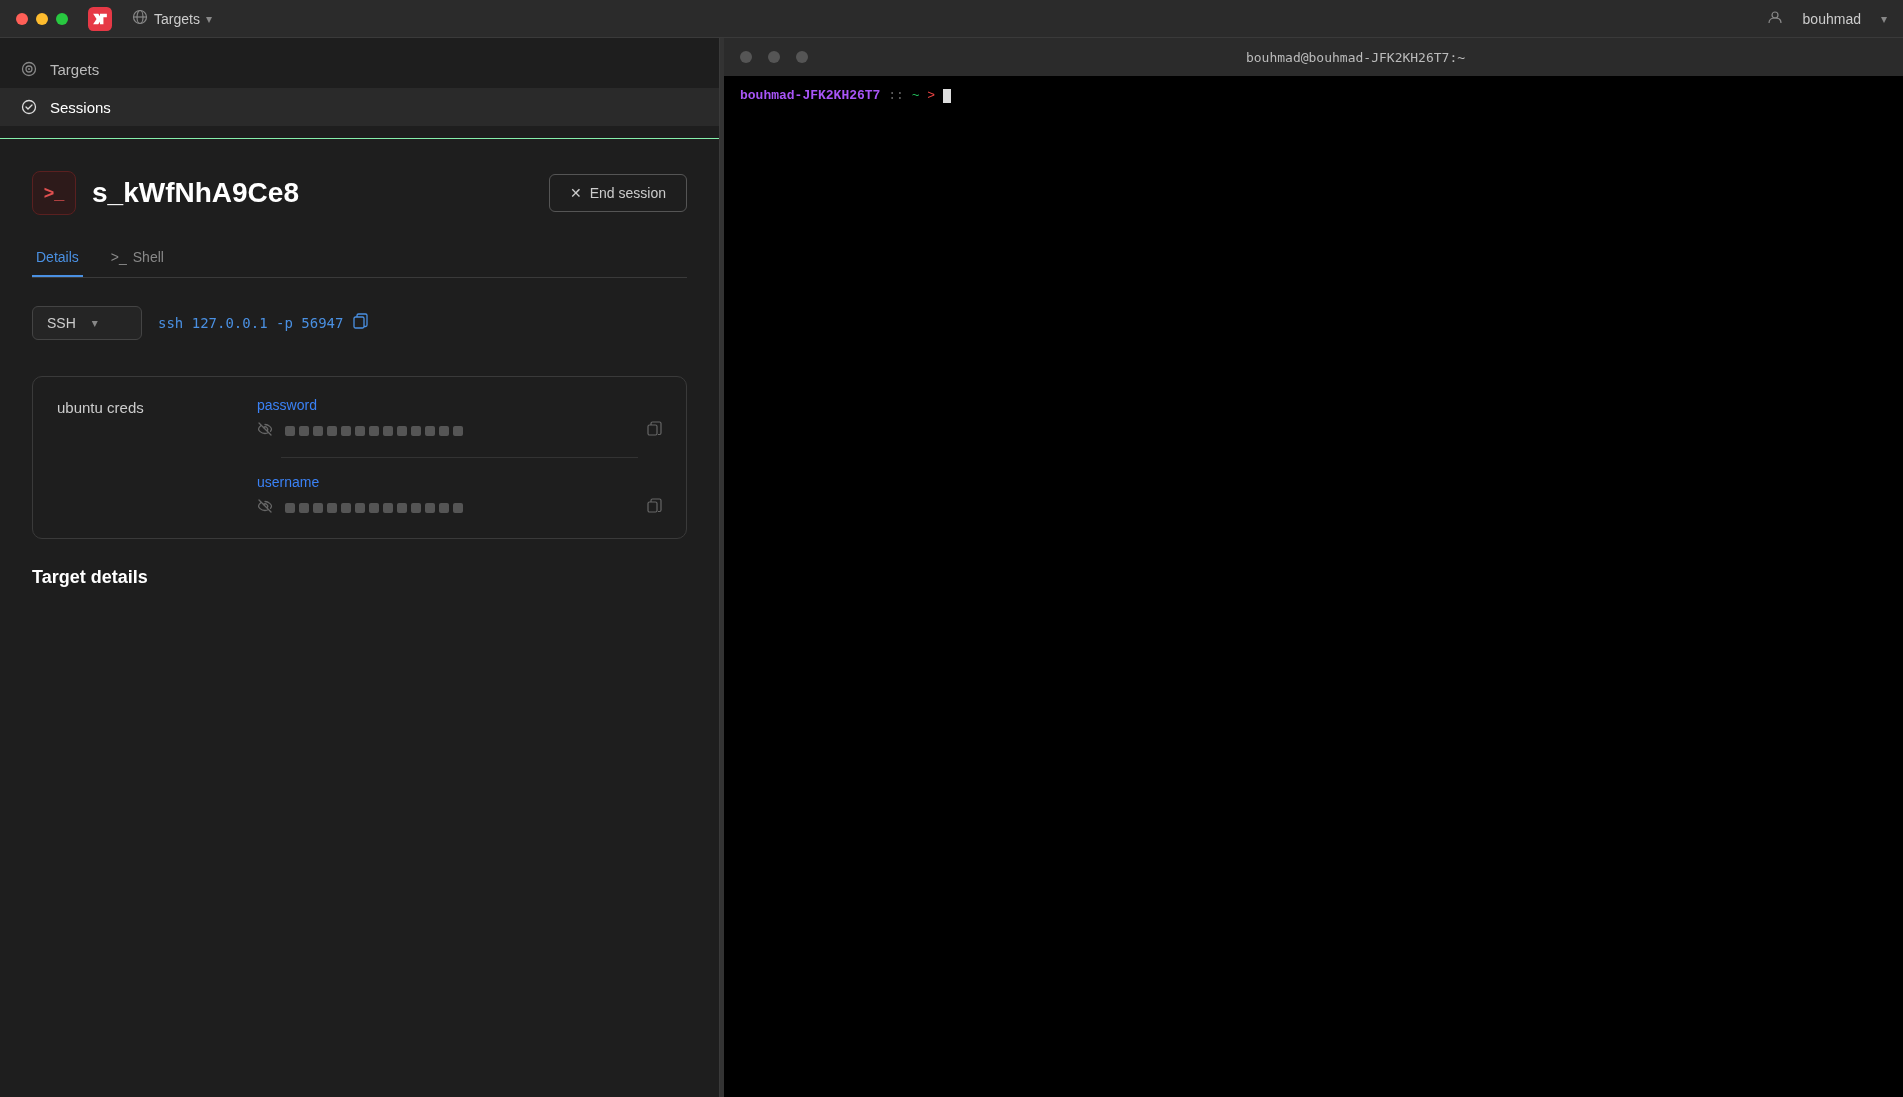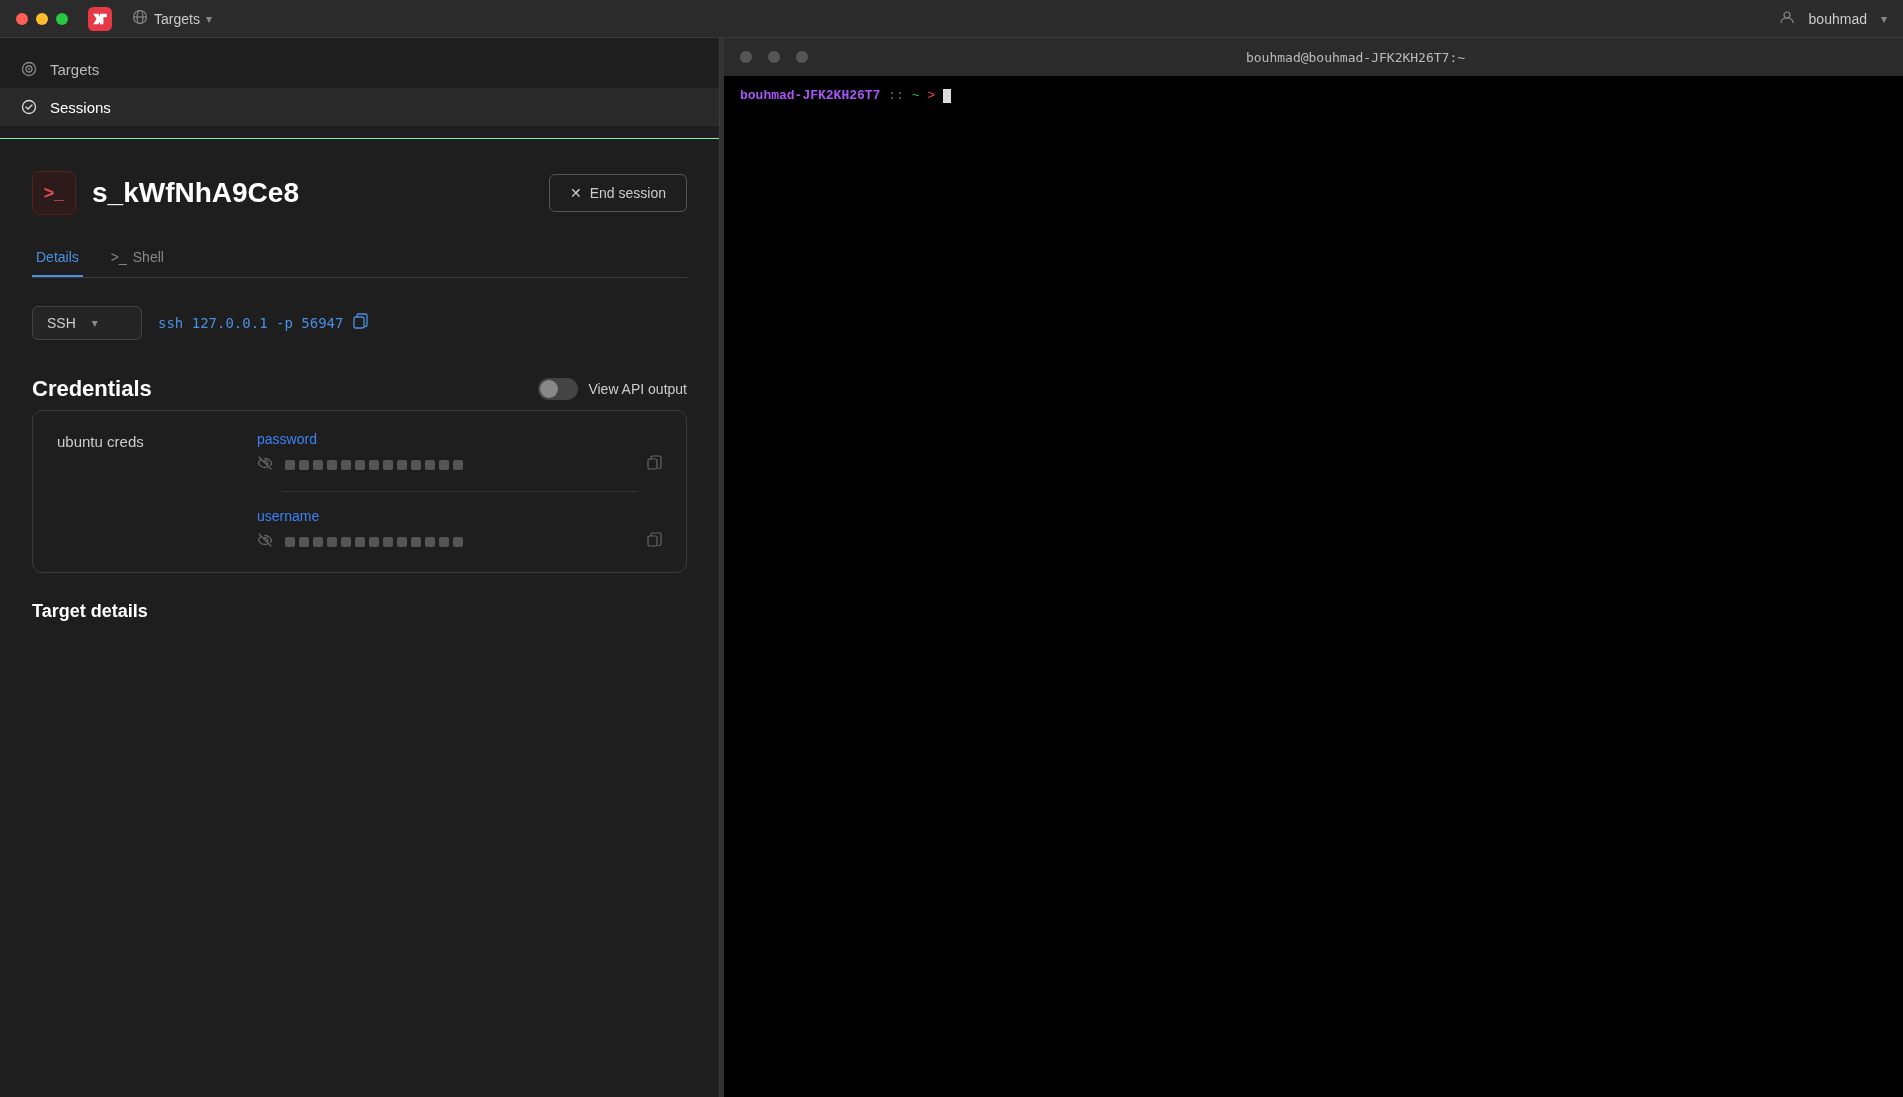--- a/index.html
+++ b/index.html
@@ -57,21 +57,21 @@
     .titlebar-center {
       flex: 1;
       display: flex;
       justify-content: center;
       align-items: center;
     }
 
     .user-section {
       display: flex;
       align-items: center;
-      gap: 14px;
+      gap: 20px;
       color: #ccc;
       font-size: 14px;
       cursor: pointer;
     }
 
     
     .main-layout {
       display: flex;
       flex: 1;
       overflow: hidden;
@@ -526,27 +526,20 @@
           <span class="copy-icon">
             <svg width="18" height="18" viewBox="0 0 18 18" fill="none">
               <rect x="3" y="5" width="10" height="11" rx="1.5" stroke="#4a90e2" stroke-width="1.3"></rect>
               <path d="M6 5V3.5A1.5 1.5 0 017.5 2h7A1.5 1.5 0 0116 3.5V13a1.5 1.5 0 01-1.5 1.5H13" stroke="#4a90e2" stroke-width="1.3"></path>
             </svg>
           </span>
         </div>
       </div>
 
       <div>
-        <div class="credentials-header">
-          <h2 class="credentials-title">Credentials</h2>
-          <div class="api-output-toggle">
-            <div class="toggle-switch off"></div>
-            <span>View API output</span>
-          </div>
-        </div>
 
         <div class="credentials-card">
           <div class="cred-row">
             <div class="cred-label-col">ubuntu creds</div>
             <div class="cred-values-col">
 
               <div class="cred-field">
                 <div class="field-label">password</div>
                 <div class="field-value">
                   <span class="eye-icon">

